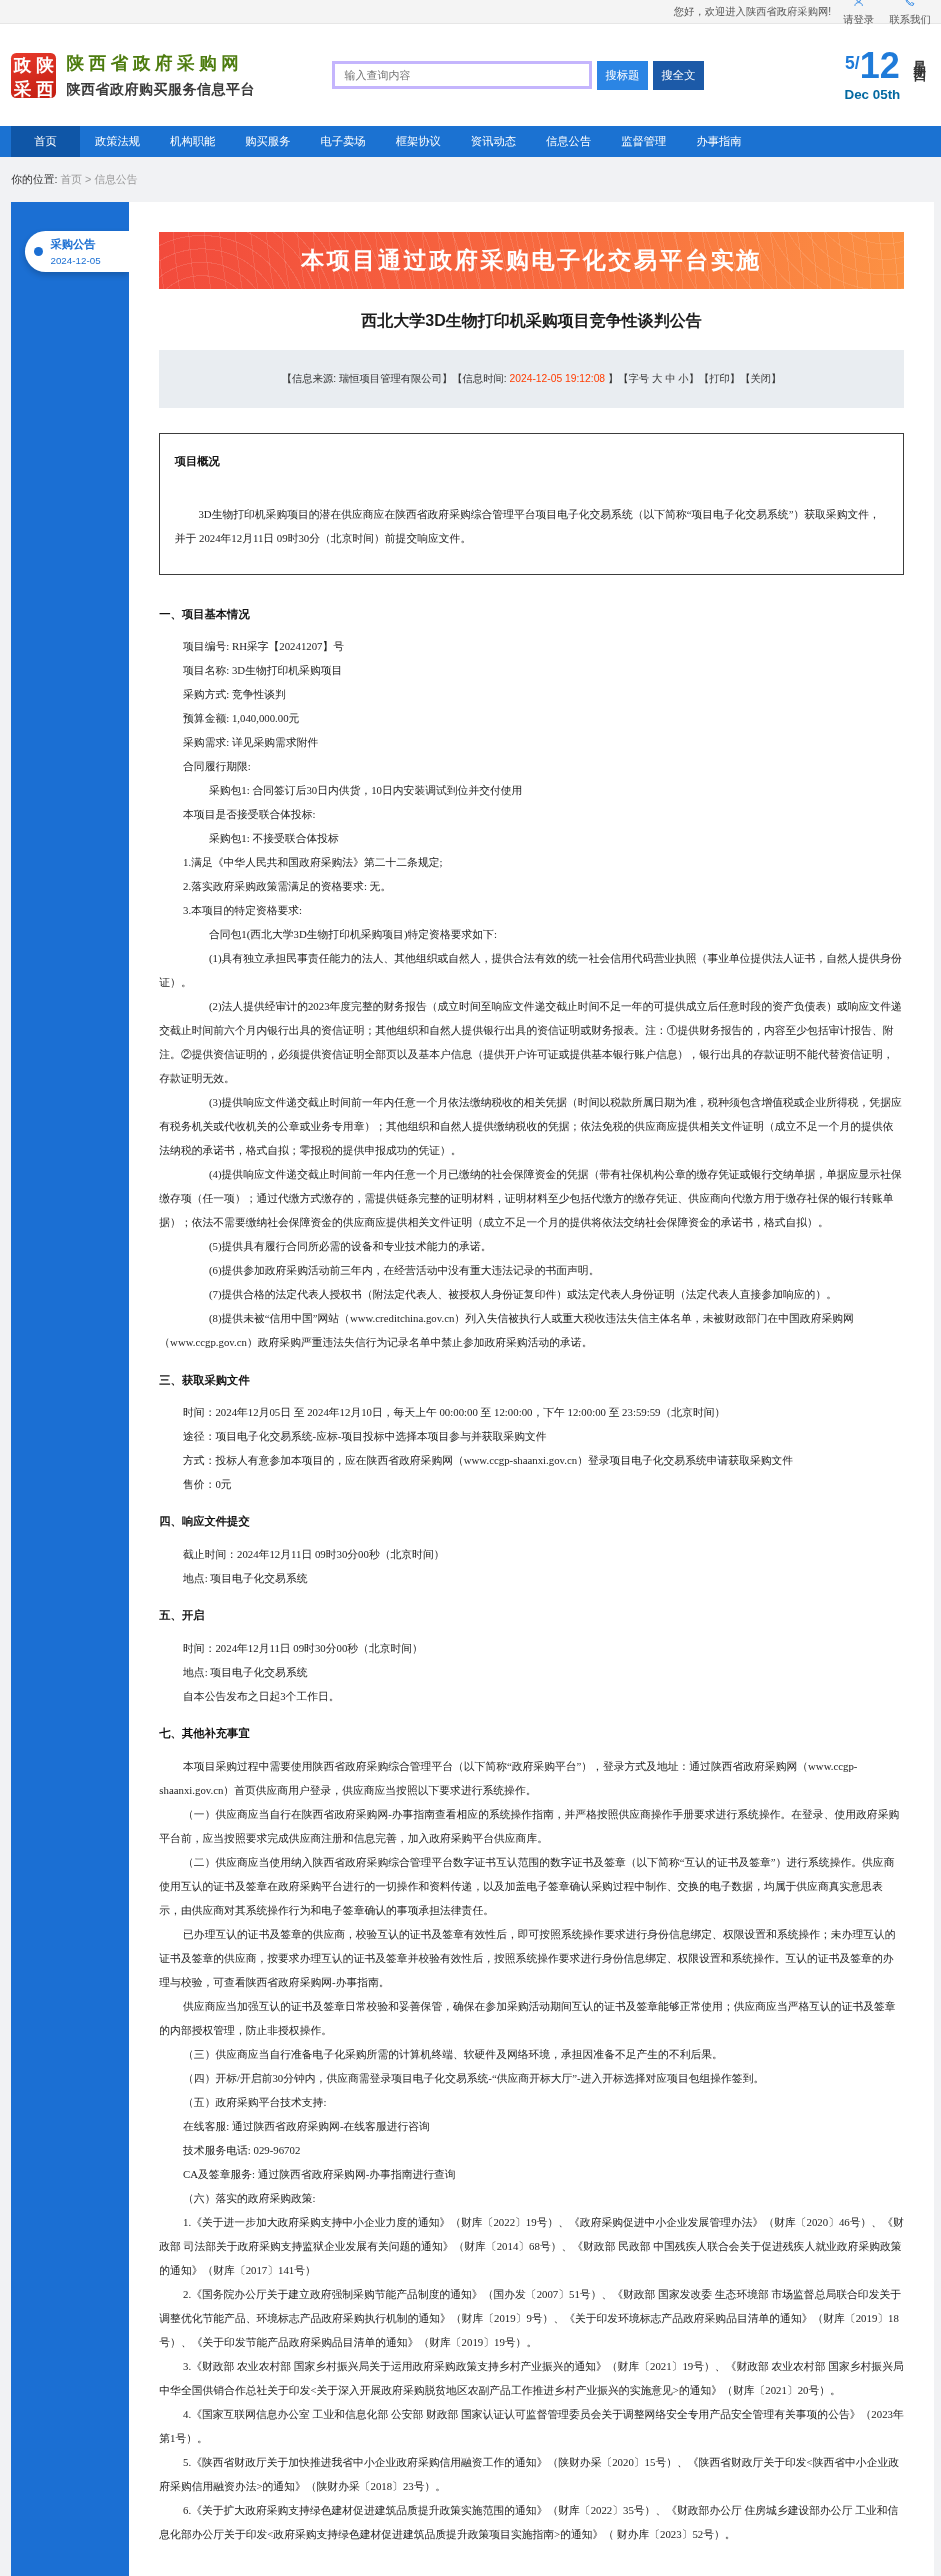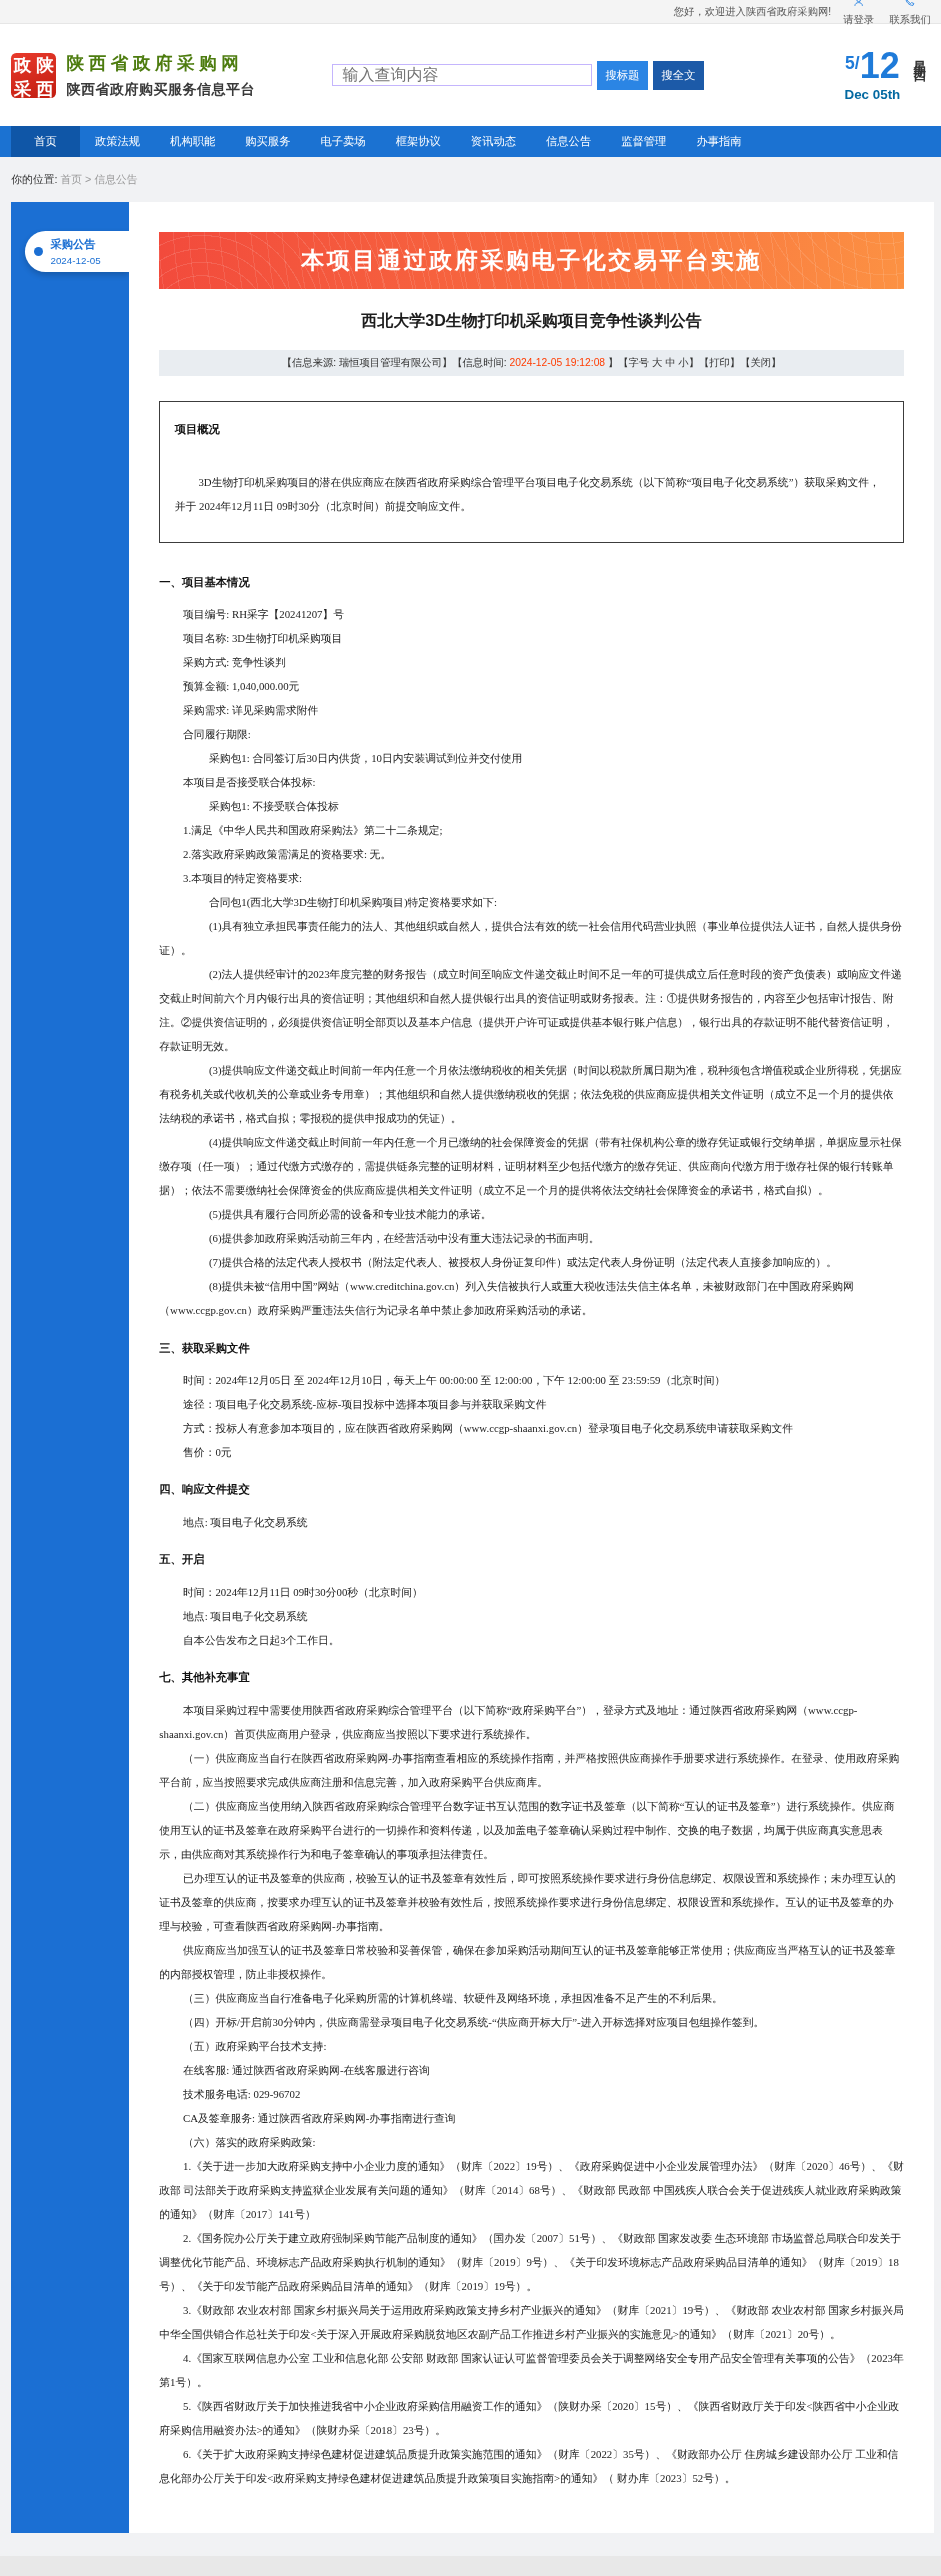--- a/index.html
+++ b/index.html
@@ -18,21 +18,21 @@
   .logo-group { display:flex; align-items:center; gap:10.3px; }
   .logo-seal { width:45px; height:45px; border-radius:5.2px;
     background:linear-gradient(160deg,#e83a2c,#c11d10); display:grid;
     grid-template-columns:1fr 1fr; grid-template-rows:1fr 1fr; }
   .logo-seal span { display:flex; align-items:center; justify-content:center;
     color:#fff; font-size:17.5px; font-weight:bold; }
   .site-title { font-size:17.5px; font-weight:bold; color:#4d7c0f; letter-spacing:4.6px; }
   .site-sub { font-size:14px; font-weight:bold; color:#3a3a3a; margin-top:5.2px; letter-spacing:0.5px; }
 
   .search-group { display:flex; align-items:center; margin-left:77px; }
-  .search-input { width:260px; height:22px; border:1px solid #c4b5fd; font-size:16px;
+  .search-input { width:260px; height:28px; border:3px solid #c4b5fd; font-size:11px;
     padding:0 9.3px; outline:none; color:#333; font-family:"Liberation Sans",sans-serif; }
   .btn-search { height:29px; border:none; color:#fff; font-size:11.3px; margin-left:4.6px;
     padding:0 8.8px; cursor:pointer; font-family:"Liberation Sans",sans-serif; }
   .btn-title { background:#2b85e4; }
   .btn-full  { background:#1c5aa8; }
 
   .date-group { margin-left:auto; display:flex; align-items:flex-start; gap:10.3px; padding-right:3.1px; }
   .date-col { text-align:center; }
   .date-nums { color:#1f7bd9; font-weight:bold; line-height:1; white-space:nowrap; }
   .d-small { font-size:17.5px; vertical-align:9.3px; }
@@ -69,21 +69,21 @@
     display:flex; align-items:center; justify-content:center; }
   .banner::before { content:""; position:absolute; inset:-20.6px;
     background:
       repeating-radial-gradient(circle at 8% 120%, rgba(255,255,255,.12) 0 1px, transparent 1px 13.4px),
       repeating-radial-gradient(circle at 95% -30%, rgba(255,255,255,.10) 0 1px, transparent 1px 15.5px); }
   .banner-text { position:relative; color:#fff; font-size:23px; font-weight:900; letter-spacing:2.6px; }
 
   .article-title { text-align:center; font-size:16px; font-weight:bold; color:#1d1d1d; margin:21.6px 0 18.5px; }
 
   .meta-bar { background:#e9edf1; text-align:center; font-size:10.3px; color:#333;
-    padding:6px 0; margin-bottom:25px; }
+    padding:22px 0; margin-bottom:25px; }
   .meta-time { color:#ff3c00; }
   .meta-act { cursor:pointer; }
 
   .overview-box { border:0.5px solid #3c3c3c; padding:19.6px 14.4px 24px; margin-bottom:32px; }
   .overview-title { font-size:11.3px; font-weight:bold; color:#111; }
   .overview-text { margin-top:33px; font-size:10.8px; line-height:24px; text-indent:2.2em;
     color:#222; font-family:"Liberation Serif", serif; }
 
   .article-body { font-size:10.8px; color:#222; font-family:"Liberation Serif", serif; }
   .section-heading { font-family:"Liberation Sans",sans-serif; font-size:11.3px; font-weight:bold;
@@ -222,20 +222,21 @@
             <p class="para ind2">(5)提供具有履行合同所必需的设备和专业技术能力的承诺。</p>
             <p class="para ind2">(6)提供参加政府采购活动前三年内，在经营活动中没有重大违法记录的书面声明。</p>
             <p class="para ind2">(7)提供合格的法定代表人授权书（附法定代表人、被授权人身份证复印件）或法定代表人身份证明（法定代表人直接参加响应的）。</p>
             <p class="para ind2">(8)提供未被“信用中国”网站（www.creditchina.gov.cn）列入失信被执行人或重大税收违法失信主体名单，未被财政部门在中国政府采购网（www.ccgp.gov.cn）政府采购严重违法失信行为记录名单中禁止参加政府采购活动的承诺。</p>
             <h3 class="section-heading">三、获取采购文件</h3>
             <p class="para">时间：2024年12月05日 至 2024年12月10日，每天上午 00:00:00 至 12:00:00，下午 12:00:00 至 23:59:59（北京时间）</p>
             <p class="para">途径：项目电子化交易系统-应标-项目投标中选择本项目参与并获取采购文件</p>
             <p class="para">方式：投标人有意参加本项目的，应在陕西省政府采购网（www.ccgp-shaanxi.gov.cn）登录项目电子化交易系统申请获取采购文件</p>
             <p class="para">售价：0元</p>
             <h3 class="section-heading">四、响应文件提交</h3>
+            <p class="para">截止时间：2024年12月11日 09时30分00秒（北京时间）</p>
             <p class="para">地点: 项目电子化交易系统</p>
             <h3 class="section-heading">五、开启</h3>
             <p class="para">时间：2024年12月11日 09时30分00秒（北京时间）</p>
             <p class="para">地点: 项目电子化交易系统</p>
             <p class="para">自本公告发布之日起3个工作日。</p>
             <h3 class="section-heading">七、其他补充事宜</h3>
             <p class="para">本项目采购过程中需要使用陕西省政府采购综合管理平台（以下简称“政府采购平台”），登录方式及地址：通过陕西省政府采购网（www.ccgp-shaanxi.gov.cn）首页供应商用户登录，供应商应当按照以下要求进行系统操作。</p>
             <p class="para">（一）供应商应当自行在陕西省政府采购网-办事指南查看相应的系统操作指南，并严格按照供应商操作手册要求进行系统操作。在登录、使用政府采购平台前，应当按照要求完成供应商注册和信息完善，加入政府采购平台供应商库。</p>
             <p class="para">（二）供应商应当使用纳入陕西省政府采购综合管理平台数字证书互认范围的数字证书及签章（以下简称“互认的证书及签章”）进行系统操作。供应商使用互认的证书及签章在政府采购平台进行的一切操作和资料传递，以及加盖电子签章确认采购过程中制作、交换的电子数据，均属于供应商真实意思表示，由供应商对其系统操作行为和电子签章确认的事项承担法律责任。</p>
             <p class="para">已办理互认的证书及签章的供应商，校验互认的证书及签章有效性后，即可按照系统操作要求进行身份信息绑定、权限设置和系统操作；未办理互认的证书及签章的供应商，按要求办理互认的证书及签章并校验有效性后，按照系统操作要求进行身份信息绑定、权限设置和系统操作。互认的证书及签章的办理与校验，可查看陕西省政府采购网-办事指南。</p>

